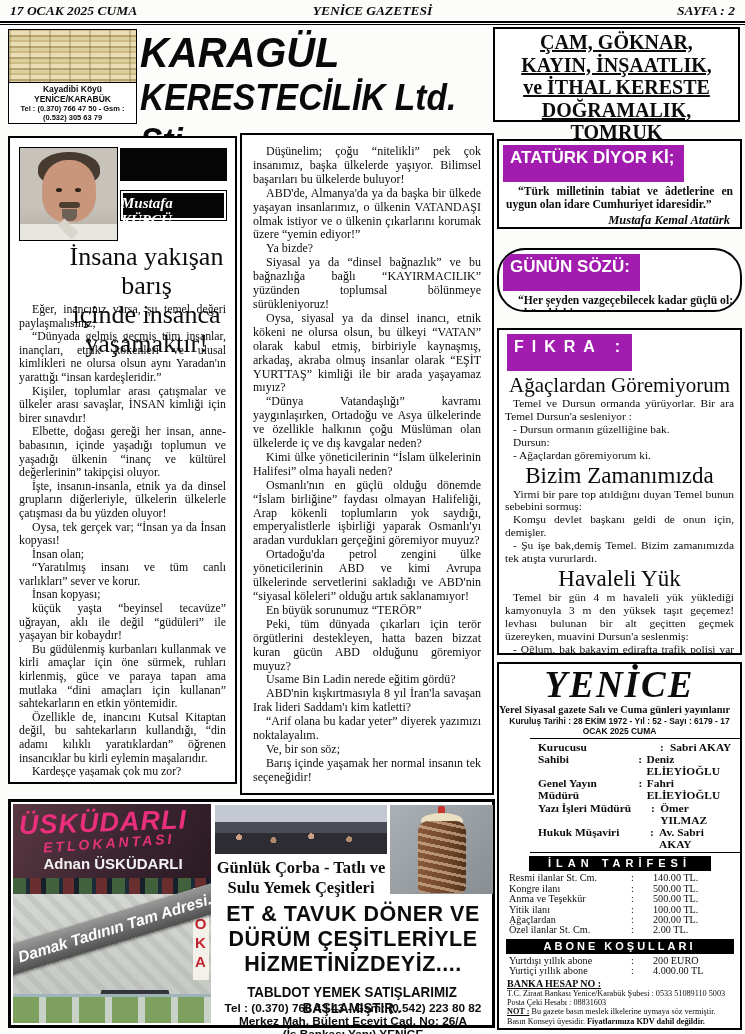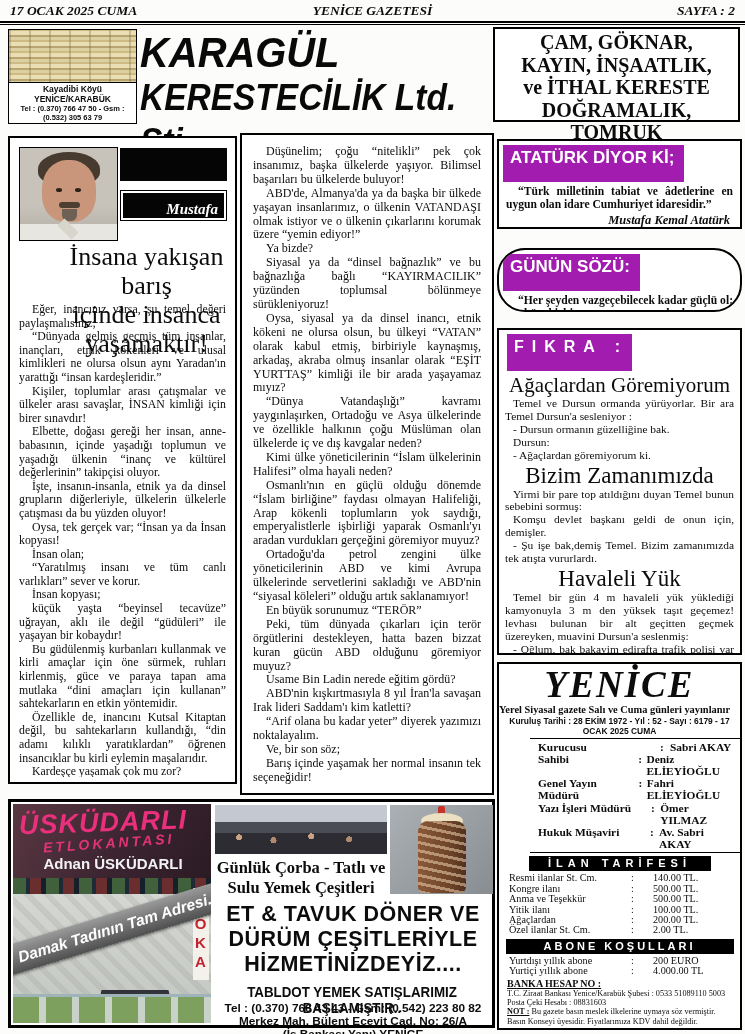--- a/index.html
+++ b/index.html
@@ -18,39 +18,39 @@
     background:
       repeating-linear-gradient(90deg,rgba(110,90,50,.28) 0 2px,transparent 2px 20px),
       repeating-linear-gradient(0deg,#e9deb4 0 4px,#cdbb83 4px 6px,#dccfa0 6px 9px,#b7a470 9px 11px);}
   .kg-caption{position:absolute;left:-1px;right:-1px;bottom:-1px;background:#fff;border:1px solid #000;text-align:center;padding:1px 0;}
   .kg-caption .c1{font:bold 8.5px "Liberation Sans",sans-serif;}
   .kg-caption .c2{font:bold 7.5px "Liberation Sans",sans-serif;}
   .kg-title{position:absolute;left:140px;top:30px;width:352px;font-family:"Liberation Sans",sans-serif;font-style:italic;font-weight:bold;color:#090909;}
   .kg-title .l1{font-size:42px;line-height:46px;letter-spacing:0px;transform:scaleX(.95);transform-origin:left;}
   .kg-title .l2{font-size:36px;line-height:44px;transform:scaleX(.93);transform-origin:left;}
   .kereste-box{position:absolute;left:493px;top:27px;width:247px;height:95px;border:2px solid #000;background:#fff;text-align:center;padding-top:2px;box-sizing:border-box;}
-  .kereste-box .kereste-line{font:bold 20px/22.5px "Liberation Serif",serif;}
+  .kereste-box .kereste-line{font:bold 20px/22.5px "Liberation Serif",serif;text-decoration:underline;}
 
   
   .colbox{position:absolute;background:#fff;border:2px solid #000;box-sizing:border-box;}
   #left-col{left:8px;top:136px;width:229px;height:648px;}
   #mid-col{left:240px;top:133px;width:254px;height:662px;padding:10px 11px;}
   .author-photo{position:absolute;left:9px;top:9px;width:97px;height:92px;border:1px solid #000;
     background:linear-gradient(180deg,#c7c3ba 0 62%,#b3aea4 100%);overflow:hidden;}
   .ap-hair{position:absolute;left:18px;top:4px;width:62px;height:34px;background:#473b30;border-radius:50% 50% 40% 40%;}
   .ap-face{position:absolute;left:22px;top:12px;width:54px;height:62px;background:#c9967b;border-radius:46% 46% 42% 42%;}
   .ap-eye{position:absolute;top:28px;width:6px;height:3.5px;background:#2b2217;border-radius:50%;}
   .ap-eye.l{left:14px;} .ap-eye.r{left:33px;}
   .ap-must{position:absolute;left:17px;top:42px;width:21px;height:6px;background:#4c3e31;border-radius:3px;}
   .ap-goat{position:absolute;left:20px;top:49px;width:15px;height:12px;background:#6d6156;border-radius:0 0 45% 45%;}
   .ap-body{position:absolute;left:0;bottom:0;width:100%;height:16px;background:#e8e6e0;}
   .ap-collar{position:absolute;left:38px;bottom:6px;width:20px;height:10px;background:#d8d5cd;transform:rotate(45deg);}
   .bar1{position:absolute;left:110px;top:10px;right:8px;height:33px;background:#050505;}
   .bar2{position:absolute;left:110px;top:52px;right:8px;height:29px;background:#050505;border:1px solid #000;box-shadow:0 0 0 2px #fff inset;}
-  .bar2 span{display:block;text-align:right;padding:4px 8px 0 0;color:#fff;font:bold italic 15px "Liberation Serif",serif;margin-top:6px;}
+  .bar2 span{display:block;padding:4px 8px 0 0;color:#fff;font:bold italic 15px "Liberation Serif",serif;}
   .headline{position:absolute;left:4px;top:104px;right:4px;text-align:center;font:26px/29px "Liberation Serif",serif;margin-left:48px;}
   .article-body{position:absolute;left:9px;right:9px;top:165px;bottom:5px;overflow:hidden;}
   .article-body p, #mid-col p{margin:0;text-align:justify;text-indent:13px;font:11.8px/13.6px "Liberation Serif",serif;}
   #mid-col p{font-size:12px;line-height:13.9px;}
 
   
   .rbox{position:absolute;left:497px;width:245px;background:#fff;border:2px solid #000;box-sizing:border-box;overflow:hidden;}
   #ataturk-box{top:139px;height:90px;}
   #gunun-box{top:248px;height:64px;border-radius:28px;}
   #fikra-box{top:328px;height:327px;}
@@ -76,21 +76,21 @@
   .mh-bar.abone{width:228px;letter-spacing:3px;}
   .mh-rows{padding:0 10px;}
   .mh-row{display:flex;font:10.2px/10.4px "Liberation Serif",serif;}
   .mh-row .label{width:122px;}
   .mh-row .sep{width:22px;}
   .mh-bank{padding:1px 8px 0;}
   .mh-bank .bank-title{font:bold 10px/11px "Liberation Serif",serif;text-decoration:underline;}
   .mh-bank .bank-line{font:8.2px/9.4px "Liberation Serif",serif;}
   .mh-not{padding:0 8px;font:8.2px/9.4px "Liberation Serif",serif;}
   .mh-not .nl{font-weight:bold;text-decoration:underline;}
-  .mh-not .nb{font-weight:normal;text-align:right;}
+  .mh-not .nb{font-weight:bold;text-align:right;}
   .mh-idare{margin:2px 5px 0;border:1.5px solid #000;padding:2px 2px;text-align:center;}
   .mh-idare div{font:bold 8.5px/9.6px "Liberation Serif",serif;}
 
   
   #resto-ad{position:absolute;left:8px;top:799px;width:487px;height:229px;border:3px solid #000;background:#fff;box-sizing:border-box;}
   .store{position:absolute;left:2px;top:2px;width:198px;height:219px;overflow:hidden;background:#cfd2cd;}
   .store-top{position:absolute;left:0;top:0;width:100%;height:92px;background:linear-gradient(120deg,#5a3842 0%,#3a2430 55%,#2a1a22 100%);}
   .sign1{position:absolute;left:6px;top:4px;width:190px;color:#ea2f7c;font:bold italic 27px/28px "Liberation Sans",sans-serif;letter-spacing:1px;transform:rotate(-2deg);}
   .sign2{position:absolute;left:30px;top:32px;color:#e23377;font:bold italic 14px/15px "Liberation Sans",sans-serif;letter-spacing:3px;transform:rotate(-4deg);}
   .owner{position:absolute;left:10px;top:52px;width:180px;text-align:center;color:#f2f2f2;font:bold 15px/16px "Liberation Sans",sans-serif;}

